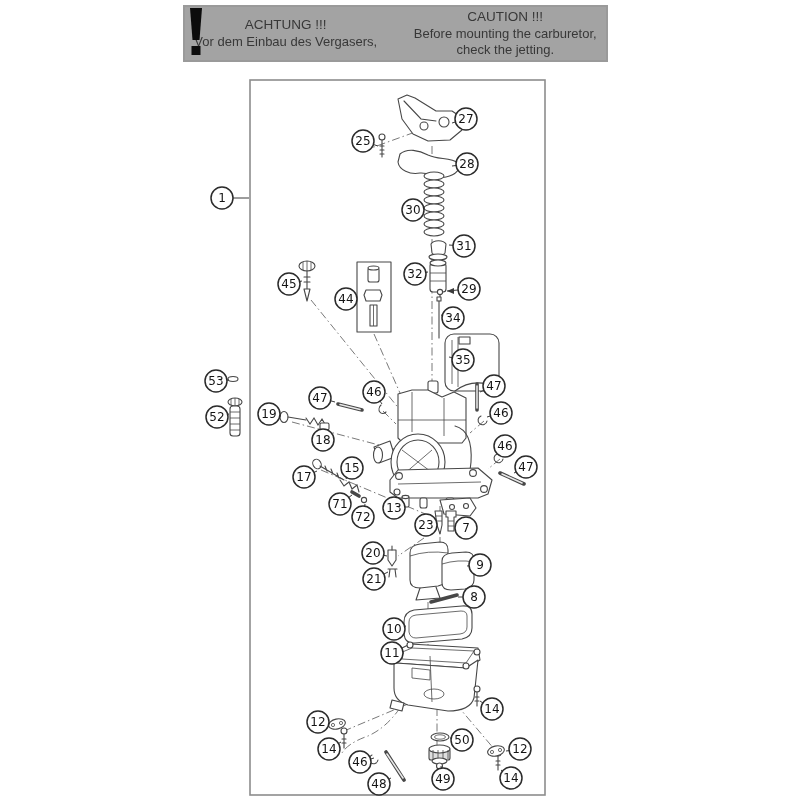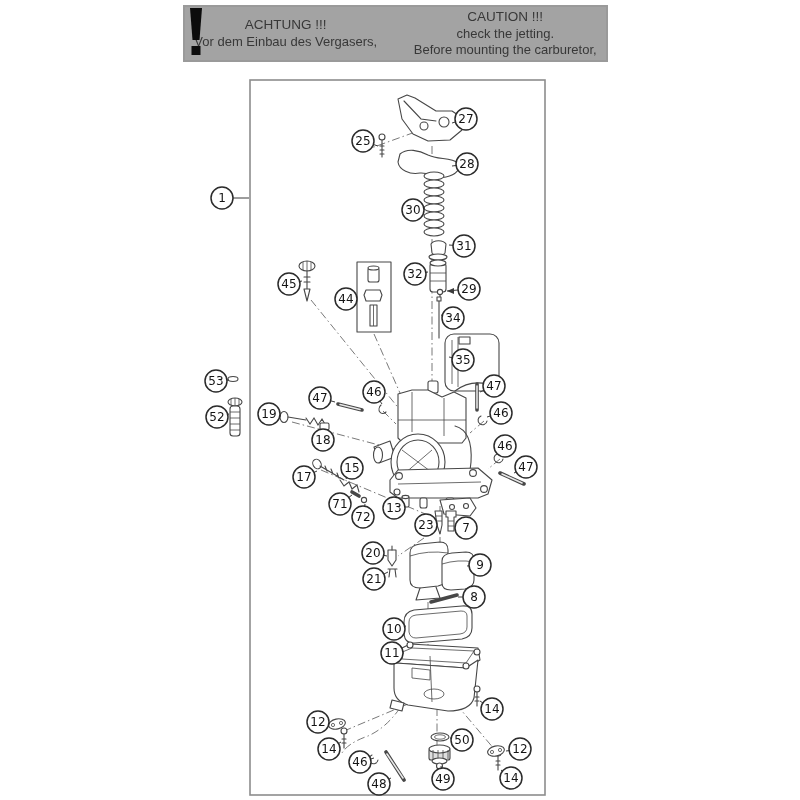--- a/index.html
+++ b/index.html
@@ -40,22 +40,22 @@
       <div class="banner-line">Vor dem Einbau des Vergasers,</div>
     </div>
     <div class="banner-icon">
       <svg width="22" height="50" viewBox="0 0 22 50">
         <polygon points="5,1 17,1 14.5,33 7.5,33" fill="#0c0c0c"></polygon>
         <rect x="6.5" y="39" width="9" height="9" fill="#0c0c0c"></rect>
       </svg>
     </div>
     <div class="banner-col">
       <div class="banner-title">CAUTION !!!</div>
+      <div class="banner-line">Before mounting the carburetor,</div>
       <div class="banner-line">check the jetting.</div>
-      <div class="banner-line">Before mounting the carburetor,</div>
     </div>
   </div>
 
   <svg id="diagram-svg" width="800" height="800" viewBox="0 0 800 800">
 
     <rect class="frame" x="250" y="80" width="295" height="715"></rect>
 
     <g>
       <path class="axis" d="M432,146 L432,398"></path>
       <path class="axis" d="M363,151 L418,131"></path>

